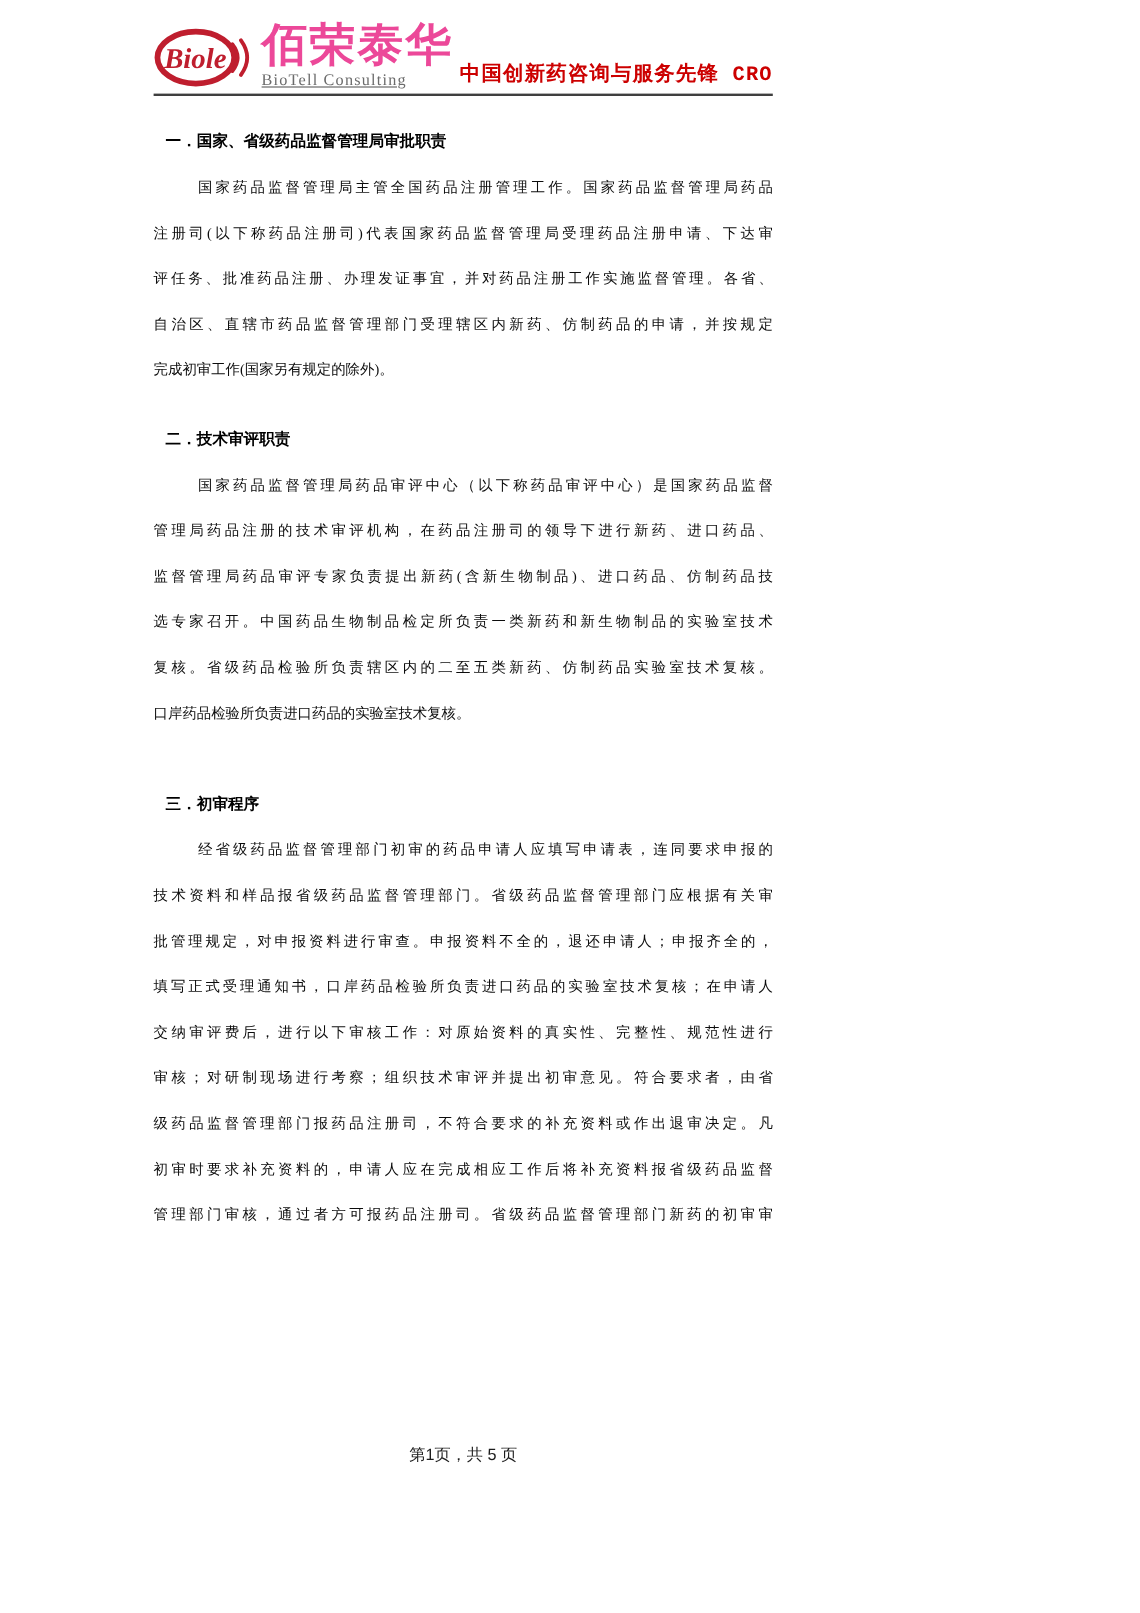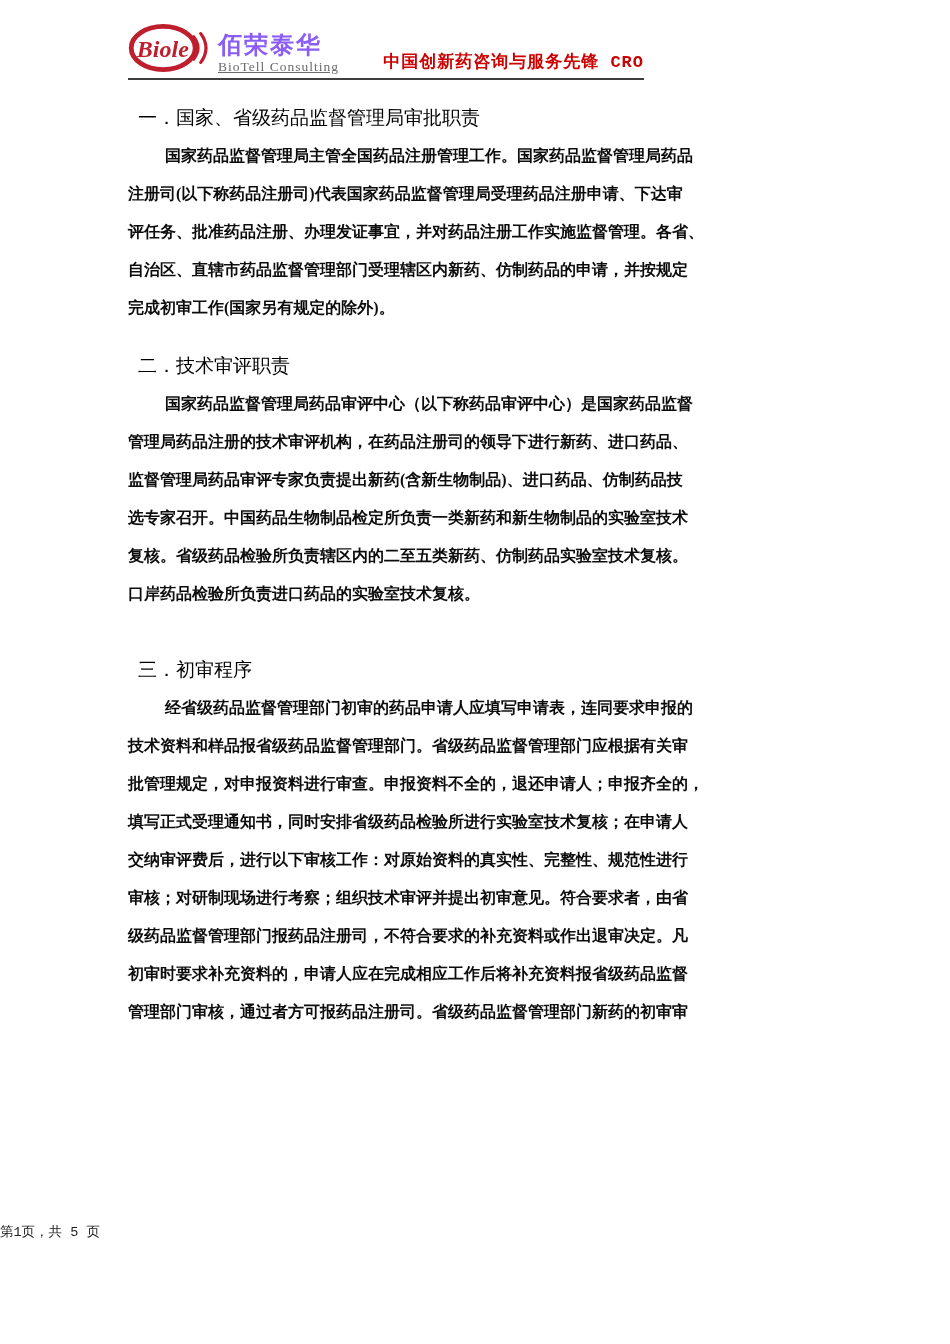--- a/index.html
+++ b/index.html
@@ -19,57 +19,56 @@
     border-bottom:2px solid #3f3f3f;
     display:flex; justify-content:space-between; align-items:flex-end;
     padding-bottom:3px;
     box-sizing:content-box;
   }
   .logo { display:flex; align-items:flex-end; gap:10px; }
   .logo-mark { display:block; }
   .logo-names { line-height:1; padding-bottom:2px; }
   .logo-cn {
     font-family:"Liberation Sans","DejaVu Sans",sans-serif;
-    font-weight:bold; font-size:24px; color:#8b5cf6; letter-spacing:2px;
+    font-weight:bold; font-size:38px; color:#ec4899; letter-spacing:2px;
   }
   .logo-en {
     font-family:"Liberation Serif","DejaVu Serif",serif;
     font-size:13.5px; color:#6b6b6b; letter-spacing:1px; margin-top:3px;text-decoration:underline;
   }
   .slogan {
     font-family:Liberation Mono, monospace;
     font-weight:bold; font-size:17px; color:#cc0000;
     letter-spacing:1px; padding-bottom:2px; white-space:nowrap;
   }
 
   
   .sec-heading {
     margin:0; padding-left:10px;
     font-family:"Liberation Sans","DejaVu Sans",sans-serif;
-    font-weight:normal; font-size:19px; color:#000;
+    font-weight:bold; font-size:13px; color:#000;
     line-height:38px; white-space:nowrap;
   }
   .mt-s1 { margin-top:19px; }
   .mt-s2 { margin-top:20px; }
   .mt-s3 { margin-top:38px; }
 
   .bodyline {
-    font-size:16px; line-height:38px; color:#0c0c0c;
+    font-size:12px; line-height:38px; color:#0c0c0c;
     white-space:nowrap;
-    font-weight:bold;
   }
   .fill { text-align:justify; text-align-last:justify; text-justify:inter-character; }
   .indent { text-indent:37px; }
 
   
   .footer {
     position:absolute; left:0; right:0; top:1200px;
+    text-align:center;
     font-size:13.5px; color:#1c1c1c; line-height:26px;
-    font-family:Liberation Mono, monospace;
-    margin-top:20px;
+    font-family:Liberation Sans, sans-serif;
   }
 </style>
 </head>
 <body>
 
 <div class="page">
   <div class="content">
 
     <header class="header">
       <div class="logo">
@@ -101,21 +100,21 @@
       <div class="bodyline fill">管理局药品注册的技术审评机构，在药品注册司的领导下进行新药、进口药品、</div>
       <div class="bodyline fill">监督管理局药品审评专家负责提出新药(含新生物制品)、进口药品、仿制药品技</div>
       <div class="bodyline fill">选专家召开。中国药品生物制品检定所负责一类新药和新生物制品的实验室技术</div>
       <div class="bodyline fill">复核。省级药品检验所负责辖区内的二至五类新药、仿制药品实验室技术复核。</div>
       <div class="bodyline">口岸药品检验所负责进口药品的实验室技术复核。</div>
 
       <h2 class="sec-heading mt-s3">三．初审程序</h2>
       <div class="bodyline fill indent">经省级药品监督管理部门初审的药品申请人应填写申请表，连同要求申报的</div>
       <div class="bodyline fill">技术资料和样品报省级药品监督管理部门。省级药品监督管理部门应根据有关审</div>
       <div class="bodyline fill">批管理规定，对申报资料进行审查。申报资料不全的，退还申请人；申报齐全的，</div>
-      <div class="bodyline fill">填写正式受理通知书，同时安排省级药品检验所进行实验室技术复核；在申请人</div>
+      <div class="bodyline fill">填写正式受理通知书，口岸药品检验所负责进口药品的实验室技术复核；在申请人</div>
       <div class="bodyline fill">交纳审评费后，进行以下审核工作：对原始资料的真实性、完整性、规范性进行</div>
       <div class="bodyline fill">审核；对研制现场进行考察；组织技术审评并提出初审意见。符合要求者，由省</div>
       <div class="bodyline fill">级药品监督管理部门报药品注册司，不符合要求的补充资料或作出退审决定。凡</div>
       <div class="bodyline fill">初审时要求补充资料的，申请人应在完成相应工作后将补充资料报省级药品监督</div>
       <div class="bodyline fill">管理部门审核，通过者方可报药品注册司。省级药品监督管理部门新药的初审审</div>
 
     </main>
   </div>
 
   <footer class="footer">

